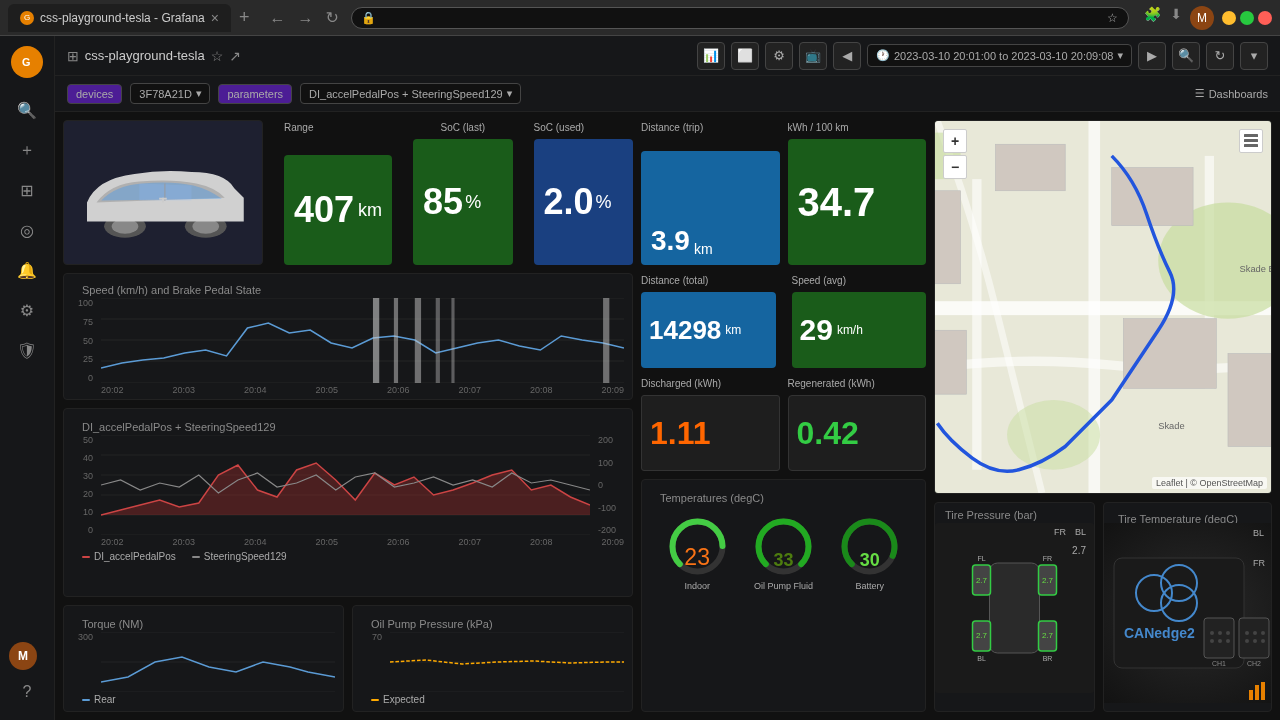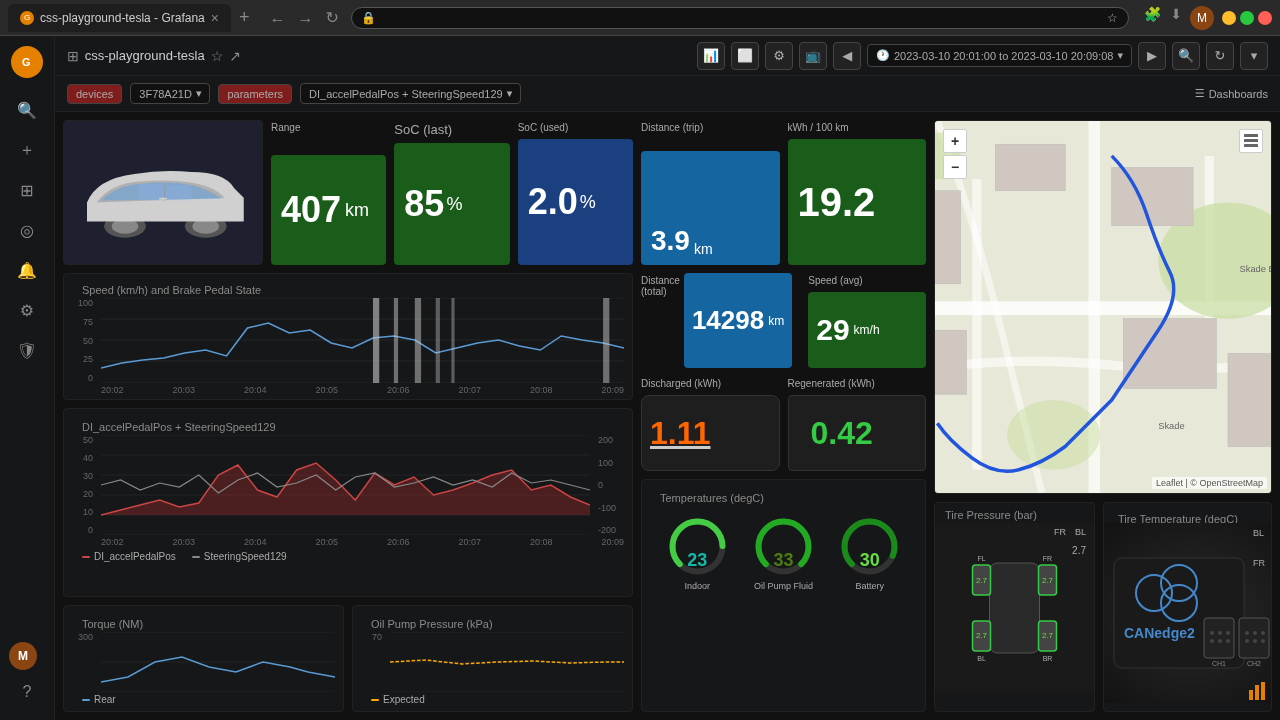--- a/index.html
+++ b/index.html
@@ -40,21 +40,21 @@
     
     .topbar { background: #161719; height: 40px; display: flex; align-items: center; padding: 0 12px; gap: 8px; border-bottom: 1px solid #222; }
     .topbar-title { display: flex; align-items: center; gap: 6px; font-size: 14px; color: #ccc; }
     .topbar-spacer { flex: 1; }
     .topbar-actions { display: flex; gap: 6px; align-items: center; }
     .topbar-btn { width: 28px; height: 28px; background: #222; border: 1px solid #444; border-radius: 4px; display: flex; align-items: center; justify-content: center; cursor: pointer; color: #aaa; font-size: 13px; }
     .time-range { background: #111; border: 1px solid #444; border-radius: 4px; padding: 4px 8px; font-size: 11px; color: #aaa; cursor: pointer; display: flex; align-items: center; gap: 4px; }
 
     
     .filters-row { background: #161719; height: 36px; display: flex; align-items: center; padding: 0 12px; gap: 8px; border-bottom: 1px solid #222; }
-    .filter-tag { background: #7f1d1d; border: 1px solid #444; border-radius: 4px; padding: 3px 8px; font-size: 11px; color: #aaa; }
+    .filter-tag { background: #4c1d95; border: 1px solid #444; border-radius: 4px; padding: 3px 8px; font-size: 11px; color: #aaa; }
     .filter-select { background: #111; border: 1px solid #444; border-radius: 4px; padding: 3px 8px; font-size: 11px; color: #aaa; display: flex; align-items: center; gap: 4px; cursor: pointer; }
     .dashboards-link { margin-left: auto; color: #aaa; font-size: 11px; cursor: pointer; display: flex; align-items: center; gap: 4px; }
 
     
     .dashboard { flex: 1; background: #111; padding: 8px; overflow: hidden; display: flex; gap: 8px; }
     .left-col { flex: 0 0 570px; display: flex; flex-direction: column; gap: 8px; }
     .center-col { flex: 0 0 285px; display: flex; flex-direction: column; gap: 8px; }
     .right-col { flex: 1; display: flex; flex-direction: column; gap: 8px; }
 
     
@@ -169,21 +169,21 @@
       <div class="dashboards-link">
         <span>☰</span>
         <span>Dashboards</span>
       </div>
     </div>
 
     <div class="dashboard">
 
       <div class="left-col">
 
-        <div style="display:flex;gap:8px;height:145px;">
+        <div style="display:flex;gap:21px;height:145px;">
 
           <div class="car-image-panel">
             <svg viewBox="0 0 200 100" width="190" height="100">
               <rect width="200" height="100" fill="#1e2030"></rect>
 
               <ellipse cx="60" cy="85" rx="22" ry="12" fill="#555"></ellipse>
               <ellipse cx="60" cy="85" rx="14" ry="8" fill="#888"></ellipse>
               <ellipse cx="145" cy="85" rx="22" ry="12" fill="#555"></ellipse>
               <ellipse cx="145" cy="85" rx="14" ry="8" fill="#888"></ellipse>
               <path d="M20,80 L20,60 Q30,35 70,30 Q100,25 130,28 Q165,28 175,45 L185,55 L185,80 Z" fill="#d0d0d0"></path>
@@ -199,21 +199,21 @@
 
           <div style="flex:1;display:flex;flex-direction:column;gap:4px;">
             <div style="font-size:10px;color:#aaa;padding:2px 0;">Range</div>
             <div style="background:#1a5c1a;border-radius:4px;padding:8px 10px;flex:1;display:flex;align-items:center;margin-top:16px;">
               <span style="font-size:36px;font-weight:bold;color:white;">407</span>
               <span style="font-size:18px;color:white;margin-left:4px;">km</span>
             </div>
           </div>
 
           <div style="flex:1;display:flex;flex-direction:column;gap:4px;">
-            <div style="font-size:13px;color:#aaa;padding:2px 0;">SoC (last)</div>
+            <div style="font-size:10px;color:#aaa;padding:2px 0;text-align:center;">SoC (last)</div>
             <div style="background:#1a5c1a;border-radius:4px;padding:8px 10px;flex:1;display:flex;align-items:center;">
               <span style="font-size:36px;font-weight:bold;color:white;">85</span>
               <span style="font-size:18px;color:white;margin-left:2px;">%</span>
             </div>
           </div>
 
           <div style="flex:1;display:flex;flex-direction:column;gap:4px;">
             <div style="font-size:10px;color:#aaa;padding:2px 0;">SoC (used)</div>
             <div style="background:#1a4080;border-radius:4px;padding:8px 10px;flex:1;display:flex;align-items:center;">
               <span style="font-size:36px;font-weight:bold;color:white;">2.0</span>
@@ -373,68 +373,68 @@
           <div style="flex:1;display:flex;flex-direction:column;gap:16px;">
             <div style="font-size:10px;color:#aaa;padding:2px 0;">Distance (trip)</div>
             <div style="background:#1565a0;border-radius:4px;padding:8px 10px;flex:1;display:flex;align-items:flex-end;">
               <span style="font-size:28px;font-weight:bold;color:white;margin-top:32px;">3.9</span>
               <span style="font-size:14px;color:white;margin-left:4px;">km</span>
             </div>
           </div>
           <div style="flex:1;display:flex;flex-direction:column;gap:4px;">
             <div style="font-size:10px;color:#aaa;padding:2px 0;">kWh / 100 km</div>
             <div style="background:#1a5c1a;border-radius:4px;padding:8px 10px;flex:1;display:flex;align-items:center;">
-              <span style="font-size:40px;font-weight:bold;color:white;">19.2</span>
+              <span style="font-size:40px;font-weight:bold;color:white;">34.7</span>
             </div>
           </div>
         </div>
 
         <div style="display:flex;gap:8px;height:95px;">
-          <div style="flex:1;display:flex;flex-direction:row;gap:4px;">
+          <div style="flex:1;display:flex;flex-direction:column;gap:4px;">
             <div style="font-size:10px;color:#aaa;padding:2px 0;">Distance (total)</div>
             <div style="background:#1565a0;border-radius:4px;padding:6px 8px;flex:1;display:flex;align-items:center;">
               <span style="font-size:26px;font-weight:bold;color:white;">14298</span>
               <span style="font-size:12px;color:white;margin-left:4px;">km</span>
             </div>
           </div>
           <div style="flex:1;display:flex;flex-direction:column;gap:4px;padding-left:8px;">
             <div style="font-size:10px;color:#aaa;padding:2px 0;">Speed (avg)</div>
             <div style="background:#1a5c1a;border-radius:4px;padding:6px 8px;flex:1;display:flex;align-items:center;">
               <span style="font-size:30px;font-weight:bold;color:white;">29</span>
               <span style="font-size:12px;color:white;margin-left:4px;">km/h</span>
             </div>
           </div>
         </div>
 
         <div style="display:flex;gap:8px;height:95px;">
           <div style="flex:1;display:flex;flex-direction:column;gap:4px;">
             <div style="font-size:10px;color:#aaa;padding:2px 0;">Discharged (kWh)</div>
-            <div style="background:#1e1e1e;border:1px solid #333;border-radius:8px;padding:18px 8px;flex:1;display:flex;align-items:center;text-decoration:underline;">
+            <div style="background:#1e1e1e;border:1px solid #333;border-radius:3px;padding:18px 8px;flex:1;display:flex;align-items:center;">
               <span style="font-size:32px;font-weight:bold;color:#ff6600;">1.11</span>
             </div>
           </div>
           <div style="flex:1;display:flex;flex-direction:column;gap:4px;">
             <div style="font-size:10px;color:#aaa;padding:2px 0;">Regenerated (kWh)</div>
             <div style="background:#1e1e1e;border:1px solid #333;border-radius:4px;padding:6px 8px;flex:1;display:flex;align-items:center;">
-              <span style="font-size:32px;font-weight:bold;color:#33cc44;margin-left:14px;">0.42</span>
+              <span style="font-size:32px;font-weight:bold;color:#33cc44;">0.42</span>
             </div>
           </div>
         </div>
 
         <div class="panel" style="padding:6px 8px;flex:1;">
           <div class="panel-title">Temperatures (degC)</div>
           <div style="display:flex;justify-content:space-around;padding:8px 4px;">
 
             <div style="display:flex;flex-direction:column;align-items:center;">
               <div style="position:relative;width:65px;height:65px;">
                 <svg width="65" height="65" viewBox="0 0 65 65">
                   <circle cx="32.5" cy="32.5" r="25" fill="none" stroke="#333" stroke-width="6" stroke-dasharray="157" stroke-dashoffset="0" transform="rotate(-225 32.5 32.5)"></circle>
                   <circle cx="32.5" cy="32.5" r="25" fill="none" stroke="#44cc44" stroke-width="6" stroke-dasharray="157" stroke-dashoffset="60" transform="rotate(-225 32.5 32.5)" stroke-linecap="round"></circle>
                 </svg>
-                <div style="position:absolute;bottom:8px;left:50%;transform:translateX(-50%);font-size:18px;font-weight:bold;color:#14b8a6;white-space:nowrap;">23</div>
+                <div style="position:absolute;bottom:8px;left:50%;transform:translateX(-50%);font-size:23px;font-weight:normal;color:#f97316;white-space:nowrap;">23</div>
               </div>
               <div style="font-size:9px;color:#aaa;margin-top:2px;">Indoor</div>
             </div>
 
             <div style="display:flex;flex-direction:column;align-items:center;">
               <div style="position:relative;width:65px;height:65px;">
                 <svg width="65" height="65" viewBox="0 0 65 65">
                   <circle cx="32.5" cy="32.5" r="25" fill="none" stroke="#333" stroke-width="6" stroke-dasharray="157" stroke-dashoffset="0" transform="rotate(-225 32.5 32.5)"></circle>
                   <circle cx="32.5" cy="32.5" r="25" fill="none" stroke="#22aa22" stroke-width="6" stroke-dasharray="157" stroke-dashoffset="40" transform="rotate(-225 32.5 32.5)" stroke-linecap="round"></circle>
                 </svg>

